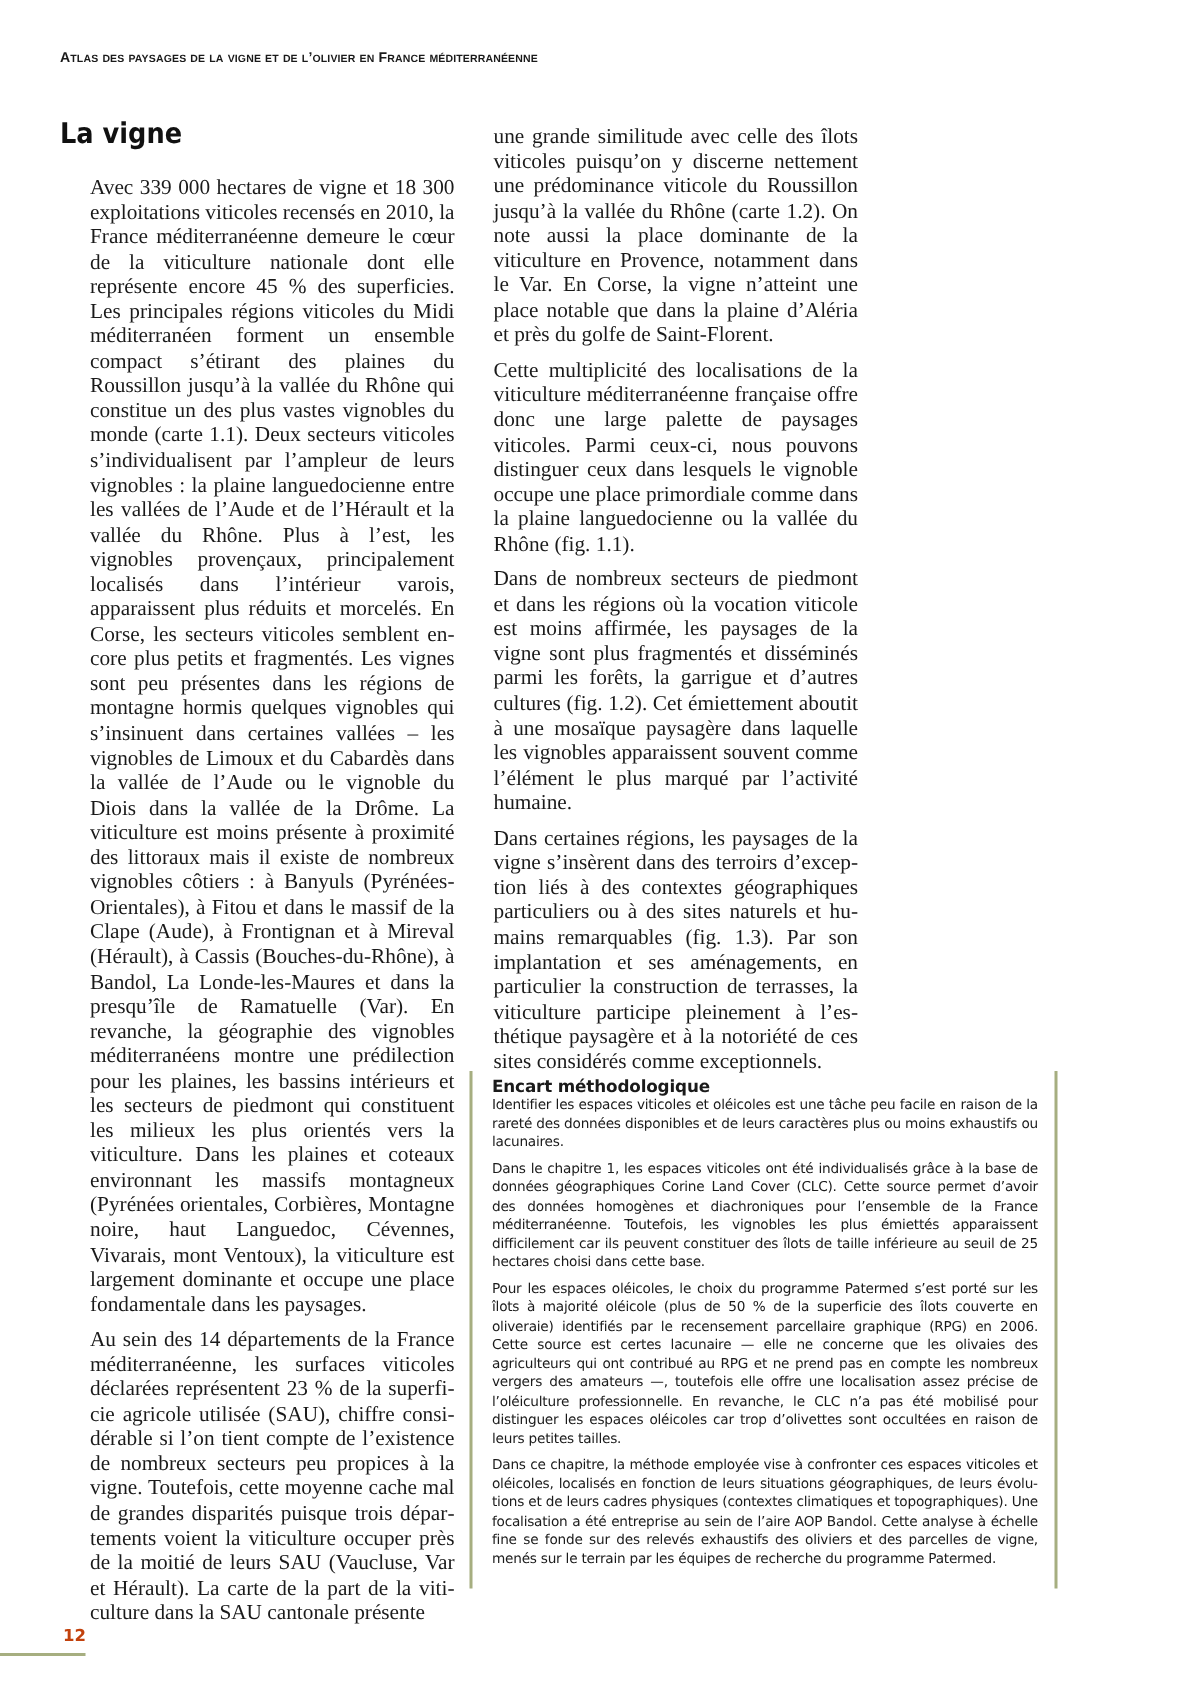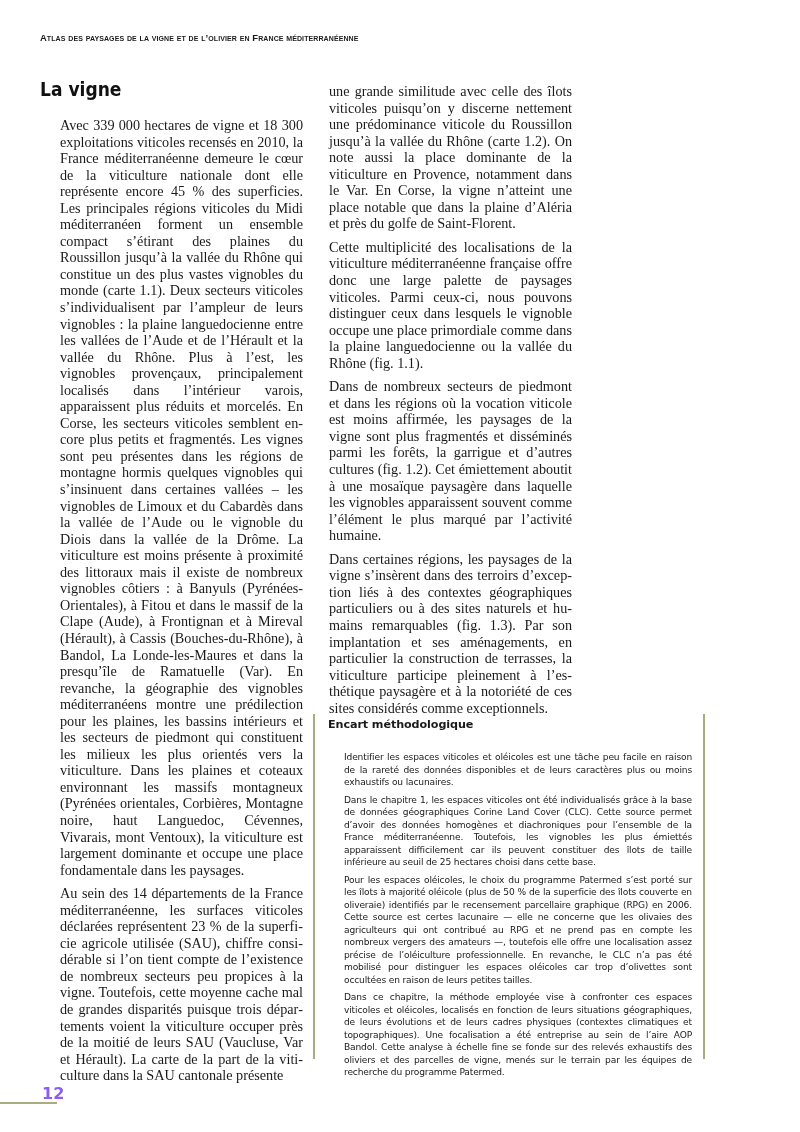--- a/index.html
+++ b/index.html
@@ -68,38 +68,38 @@
       border-left: 2px solid #a6ae80;
       border-right: 2px solid #a6ae80;
       padding: 4px 11px 0 13px;
       box-sizing: border-box;
       font-family: "DejaVu Sans", sans-serif;
       color: #1a1a1a;
     }
     .encart-title {
       font-size: 11.2px;
       font-weight: bold;
-      margin: 0 0 20px 0;
+      margin: 0 0 0 0;
       letter-spacing: -0.1px;
     }
     .encart p {
-      margin: 0 0 5px 16px;
+      margin: 0 0 5px 0;
       font-size: 9.1px;
       line-height: 12.5px;
       text-align: justify;
       letter-spacing: -0.15px;
     }
     .page-number {
       position: absolute;
       left: 42px;
       top: 1084px;
       font-family: "DejaVu Sans", sans-serif;
-      font-size: 16px;
+      font-size: 11px;
       font-weight: bold;
-      color: #8b5cf6;
+      color: #c2410c;
     }
     .page-rule {
       position: absolute;
       left: 0;
       top: 1102px;
       width: 57px;
       height: 2px;
       background: #a6ae80;
     }
   </style>

